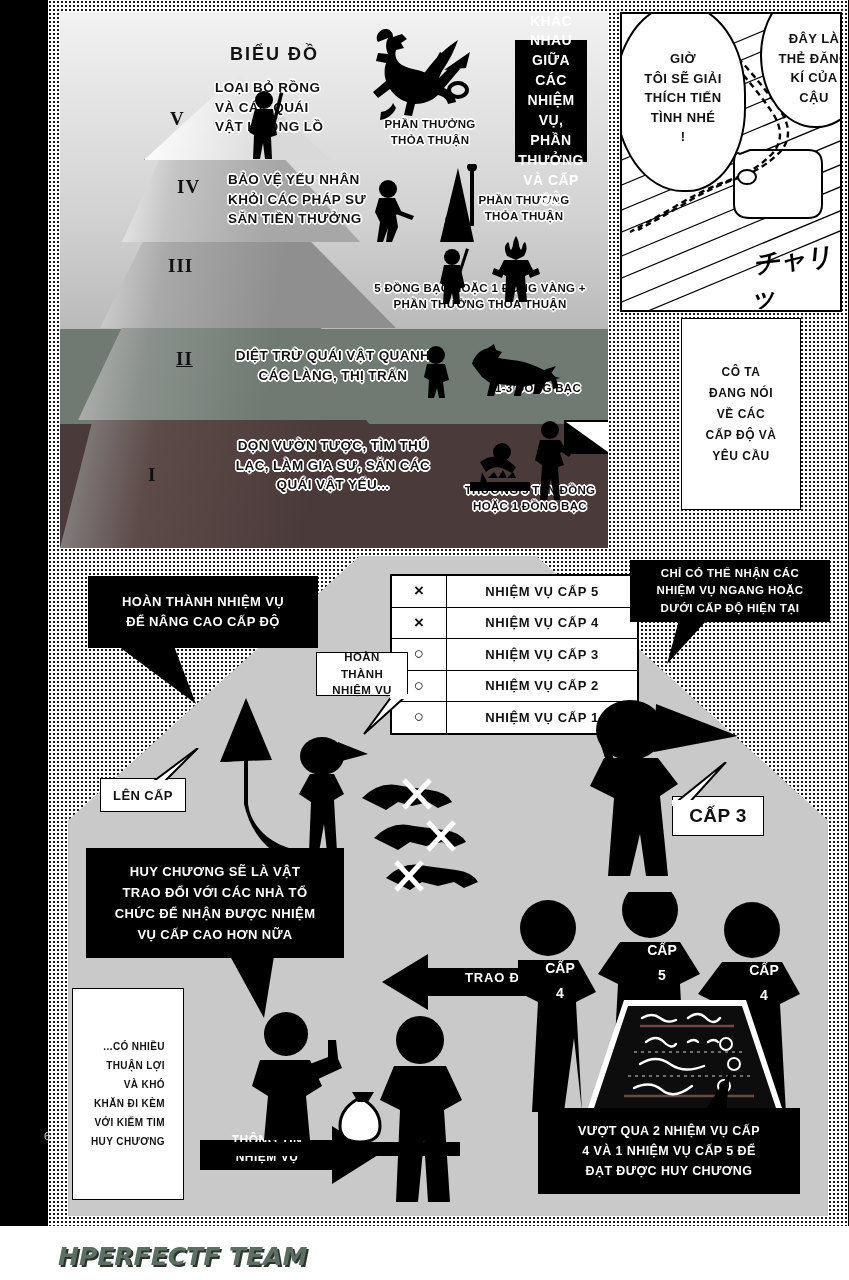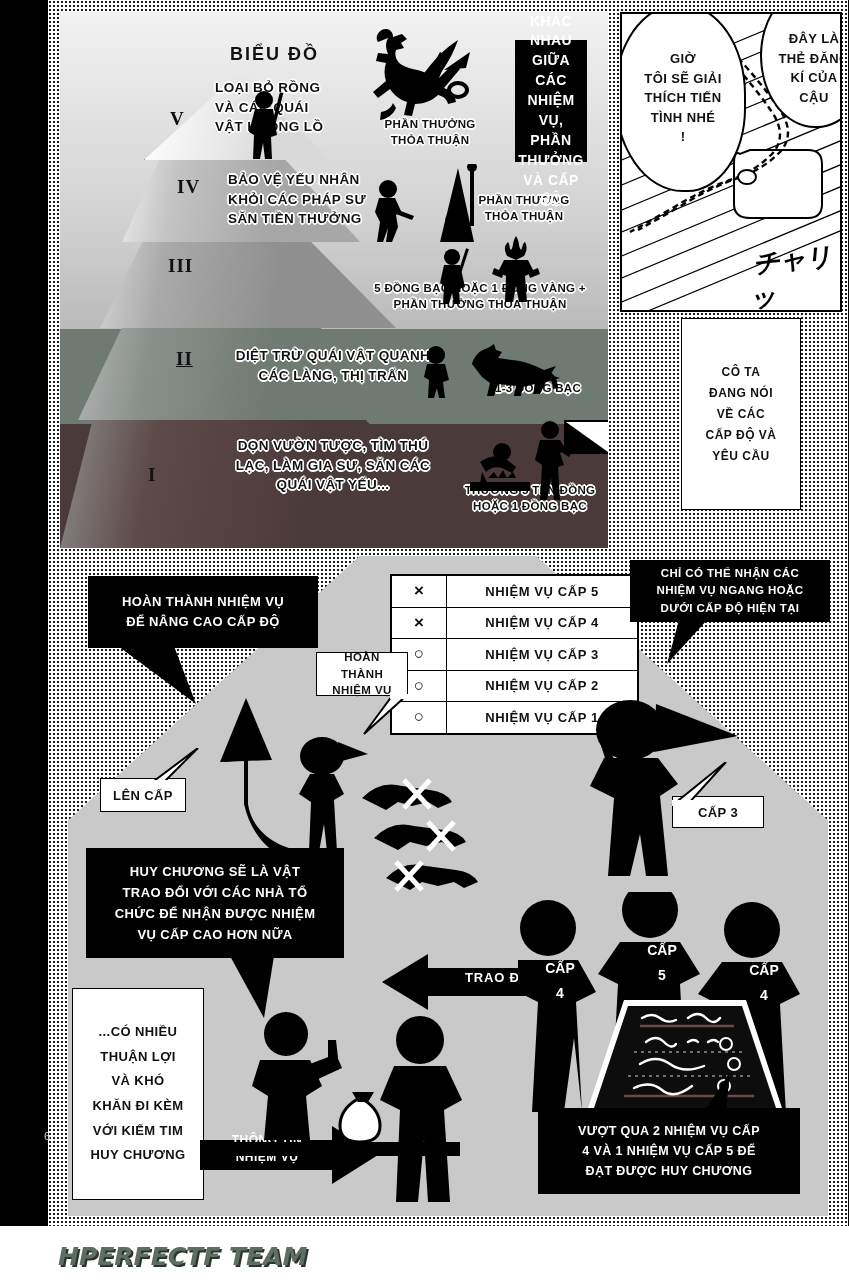--- a/index.html
+++ b/index.html
@@ -315,35 +315,35 @@
       </g>
     </svg>
 
     <svg class="abs" style="left:520px;top:132px;" width="160" height="200">
       <ellipse cx="50" cy="42" rx="34" ry="30" fill="#000"></ellipse>
       <polygon points="76,16 158,48 74,64" fill="#000"></polygon>
       <path fill="#000" d="M24 70h54l20 26-18 12 8 80h-22l-6-42-10 42h-22l6-78-24-12z"></path>
       <rect x="22" y="44" width="8" height="34" fill="#000" transform="rotate(-18 26 60)"></rect>
     </svg>
 
-    <div class="wht-bubble" style="left:612px;top:240px;width:92px;height:32px;font-size:13px;">CẤP 3</div>
+    <div class="wht-bubble" style="left:612px;top:240px;width:92px;height:40px;font-size:19px;">CẤP 3</div>
     <svg class="abs" style="left:590px;top:206px;" width="80" height="44">
       <polygon points="24,42 38,42 76,0" fill="#fff" stroke="#000" stroke-width="2"></polygon>
       <rect x="22" y="38" width="22" height="6" fill="#fff"></rect>
     </svg>
 
     <div class="blk-bubble" style="left:26px;top:292px;width:258px;height:110px;font-size:13px;line-height:1.62;white-space:pre-line;">HUY CHƯƠNG SẼ LÀ VẬT
 TRAO ĐỔI VỚI CÁC NHÀ TỔ
 CHỨC ĐỂ NHẬN ĐƯỢC NHIỆM
 VỤ CẤP CAO HƠN NỮA</div>
     <svg class="abs" style="left:170px;top:400px;" width="80" height="64">
       <polygon points="0,0 44,0 34,62" fill="#000"></polygon>
     </svg>
 
-    <div class="wht-bubble" style="left:12px;top:432px;width:132px;height:212px;font-size:13px;line-height:1.9;white-space:pre-line;">...CÓ NHIỀU
+    <div class="wht-bubble" style="left:12px;top:432px;width:112px;height:212px;font-size:10px;line-height:1.9;white-space:pre-line;text-align:right;">...CÓ NHIỀU
 THUẬN LỢI
 VÀ KHÓ
 KHĂN ĐI KÈM
 VỚI KIẾM TIM
 HUY CHƯƠNG</div>
 
     <svg class="abs" style="left:322px;top:396px;" width="200" height="60">
       <polygon points="0,30 46,2 46,16 198,16 198,44 46,44 46,58" fill="#000"></polygon>
     </svg>
     <div class="abs" style="left:370px;top:414px;width:140px;color:#fff;font-weight:700;font-size:13px;text-align:center;letter-spacing:0.8px;">TRAO ĐỔI</div>

